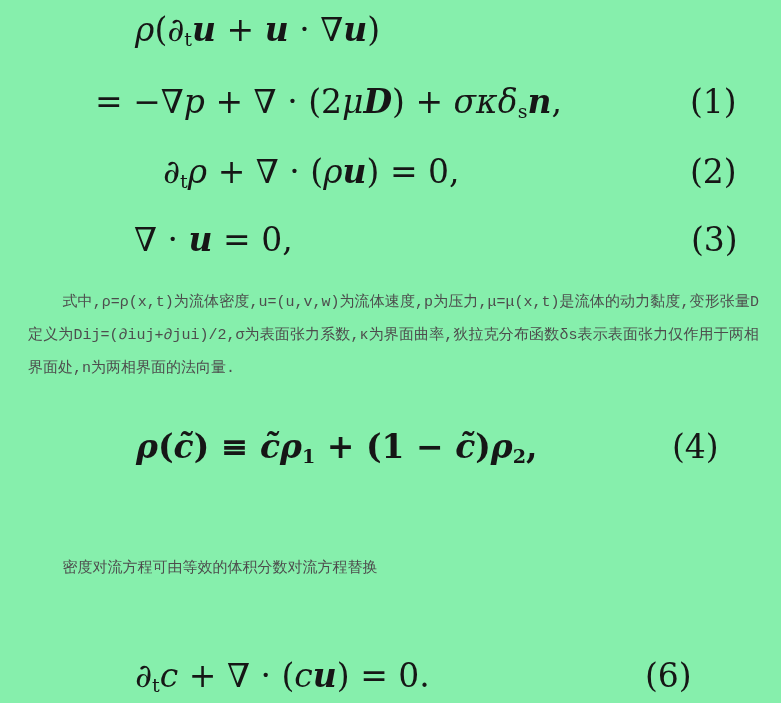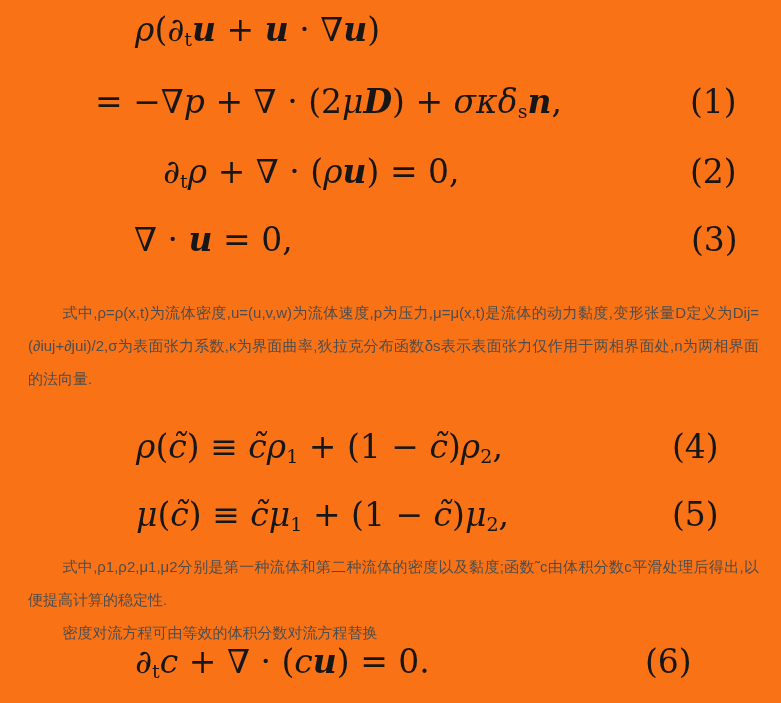--- a/index.html
+++ b/index.html
@@ -1,43 +1,43 @@
 <!DOCTYPE html>
 <html><head>
 <meta charset="utf-8">
 <style>
   html,body{margin:0;padding:0;background:#ffffff;}
-  .page{position:relative;width:781px;height:703px;background:#f97316;overflow:hidden;}
+  .page{position:relative;width:781px;height:703px;background:#86efac;overflow:hidden;}
 
   
   .eq-row{position:absolute;left:0;width:100%;height:52px;
           font-family:"DejaVu Serif","Liberation Serif",serif;
           font-size:33px;color:#161616;}
   .eq-content{position:absolute;top:0;white-space:pre;line-height:52px;}
   .eq-num{position:absolute;top:0;line-height:52px;font-style:normal;}
   .m-r{font-style:normal;}
   .m-i{font-style:italic;}
   .m-b{font-style:italic;font-weight:700;}
   .m-sub{font-size:0.58em;font-style:normal;vertical-align:-0.25em;letter-spacing:0;}
 
   #eq1a{top:4px;}   #eq1a .eq-content{left:135px;}
   #eq1b{top:76px;}  #eq1b .eq-content{left:95px;}  #eq1b .eq-num{left:690px;}
   #eq2{top:146px;}  #eq2 .eq-content{left:144px;margin-left:19px;}  #eq2 .eq-num{left:690px;}
   #eq3{top:214px;}  #eq3 .eq-content{left:134px;}  #eq3 .eq-num{left:691px;}
-  #eq4{top:421px;}  #eq4 .eq-content{left:136px;}  #eq4 .eq-num{left:672px;}
+  #eq4{top:421px;}  #eq4 .eq-content{left:136px;font-weight:bold;}  #eq4 .eq-num{left:672px;}
   #eq5{top:489px;}  #eq5 .eq-content{left:136px;}  #eq5 .eq-num{left:672px;}
-  #eq6{top:636px;}  #eq6 .eq-content{left:135px;}  #eq6 .eq-num{left:645px;}
+  #eq6{top:650px;}  #eq6 .eq-content{left:135px;}  #eq6 .eq-num{left:645px;}
 
   
   .para-block{position:absolute;left:28px;width:731px;
               font-family:"Liberation Sans","DejaVu Sans",sans-serif;
               font-size:15px;line-height:33px;color:#4d4d4d;
               text-align:justify;}
   .para-block p{margin:0;text-indent:2.3em;}
-  #para-block-1{top:296px;}
+  #para-block-1{top:286px;font-family:Liberation Mono, monospace;}
   #para-block-2{top:550px;}
 </style>
 </head>
 <body>
 
 <div class="page">
 
   <div class="eq-row" id="eq1a">
     <span class="eq-content"><span class="m-i">ρ</span><span class="m-r">(</span><span class="m-i">∂</span><span class="m-sub">t</span><span class="m-b">u</span><span class="m-r"> + </span><span class="m-b">u</span><span class="m-r"> · </span><span class="m-r">∇</span><span class="m-b">u</span><span class="m-r">)</span></span>
   </div>
@@ -59,27 +59,22 @@
 
   <div class="para-block" id="para-block-1">
     <p>式中,ρ=ρ(x,t)为流体密度,u=(u,v,w)为流体速度,p为压力,μ=μ(x,t)是流体的动力黏度,变形张量D定义为Dij=(∂iuj+∂jui)/2,σ为表面张力系数,κ为界面曲率,狄拉克分布函数δs表示表面张力仅作用于两相界面处,n为两相界面的法向量.</p>
   </div>
 
   <div class="eq-row" id="eq4">
     <span class="eq-content"><span class="m-i">ρ</span><span class="m-r">(</span><span class="m-i">c̃</span><span class="m-r">) ≡ </span><span class="m-i">c̃</span><span class="m-i">ρ</span><span class="m-sub">1</span><span class="m-r"> + (1 − </span><span class="m-i">c̃</span><span class="m-r">)</span><span class="m-i">ρ</span><span class="m-sub">2</span><span class="m-r">,</span></span>
     <span class="eq-num">(4)</span>
   </div>
 
-  <div class="eq-row" id="eq5">
-    <span class="eq-content"><span class="m-i">μ</span><span class="m-r">(</span><span class="m-i">c̃</span><span class="m-r">) ≡ </span><span class="m-i">c̃</span><span class="m-i">μ</span><span class="m-sub">1</span><span class="m-r"> + (1 − </span><span class="m-i">c̃</span><span class="m-r">)</span><span class="m-i">μ</span><span class="m-sub">2</span><span class="m-r">,</span></span>
-    <span class="eq-num">(5)</span>
-  </div>
 
   <div class="para-block" id="para-block-2">
-    <p>式中,ρ1,ρ2,μ1,μ2分别是第一种流体和第二种流体的密度以及黏度;函数˜c由体积分数c平滑处理后得出,以便提高计算的稳定性.</p>
     <p>密度对流方程可由等效的体积分数对流方程替换</p>
   </div>
 
   <div class="eq-row" id="eq6">
     <span class="eq-content"><span class="m-i">∂</span><span class="m-sub">t</span><span class="m-i">c</span><span class="m-r"> + </span><span class="m-r">∇</span><span class="m-r"> · (</span><span class="m-i">c</span><span class="m-b">u</span><span class="m-r">) = 0.</span></span>
     <span class="eq-num">(6)</span>
   </div>
 
 </div>
 

